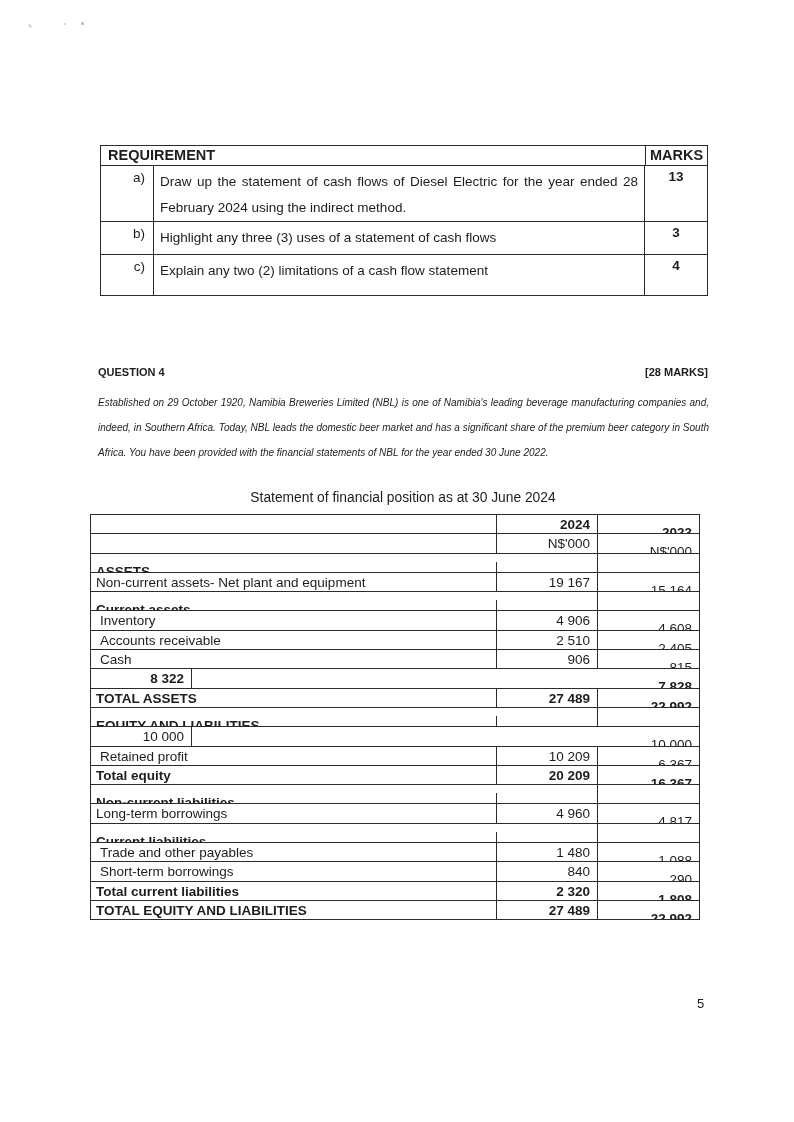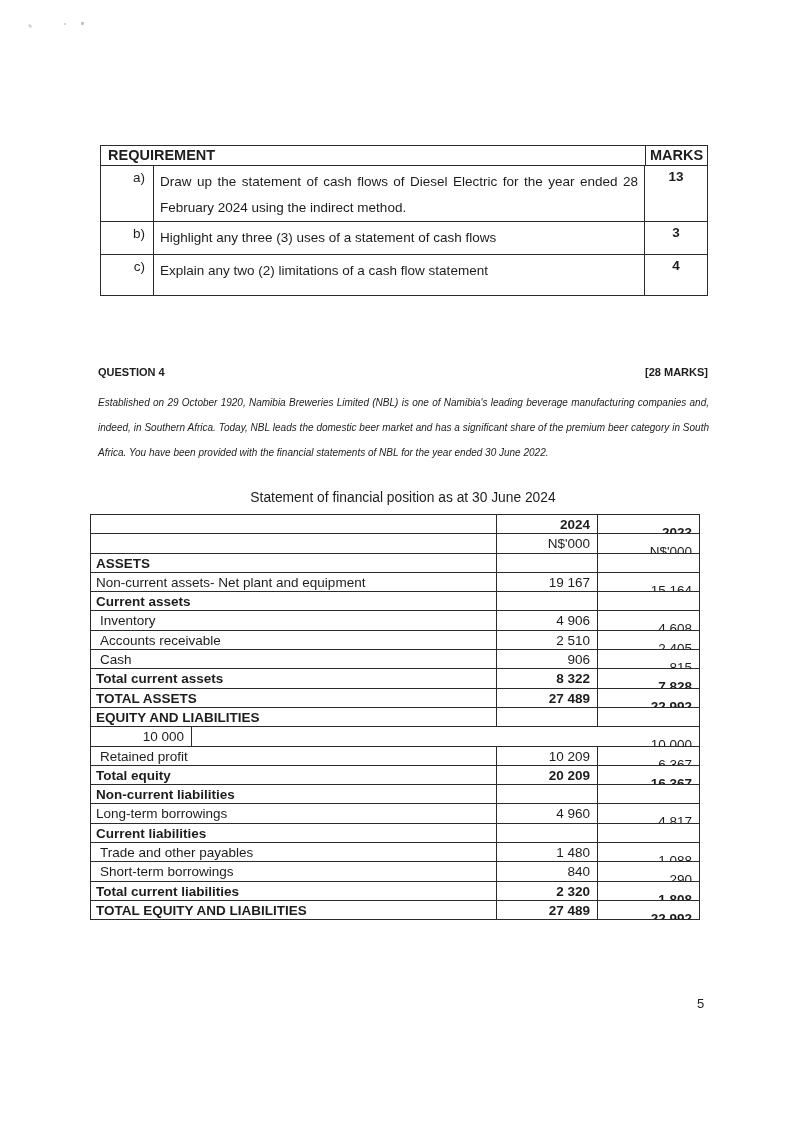--- a/index.html
+++ b/index.html
@@ -69,21 +69,21 @@
   .fin-desc {
     width:406px; border-right:1px solid #2b2b2b; box-sizing:border-box;
     padding:1px 4px 0 5px; line-height:17.5px; white-space:nowrap; overflow:hidden;
   }
   .fin-v1 {
     width:101px; border-right:1px solid #2b2b2b; box-sizing:border-box;
     text-align:right; padding:1px 7px 0 0; line-height:17.5px;
   }
   .fin-v2 { flex:1; text-align:right; padding:1px 7px 0 0; line-height:17.5px;margin-top:8px; }
   .fin-row.head .fin-v1, .fin-row.head .fin-v2 { font-weight:bold; }
-  .fin-row.section .fin-desc { font-weight:bold; }
+  .fin-row.section .fin-desc { font-weight:bold;margin-top:8px; }
   .fin-row.total .fin-desc, .fin-row.total .fin-v1, .fin-row.total .fin-v2 { font-weight:bold; }
   .fin-row.indent .fin-desc { padding-left:9px; }
 
   .page-number { position:absolute; left:697px; top:996px; font-size:13px; }
 </style>
 </head>
 <body>
 
 <div class="page">
 
@@ -156,21 +156,20 @@
       <div class="fin-desc">Accounts receivable</div>
       <div class="fin-v1">2 510</div>
       <div class="fin-v2">2 405</div>
     </div>
     <div class="fin-row item indent">
       <div class="fin-desc">Cash</div>
       <div class="fin-v1">906</div>
       <div class="fin-v2">815</div>
     </div>
     <div class="fin-row total">
-      <div class="fin-desc">Total current assets</div>
       <div class="fin-v1">8 322</div>
       <div class="fin-v2">7 828</div>
     </div>
     <div class="fin-row total">
       <div class="fin-desc">TOTAL ASSETS</div>
       <div class="fin-v1">27 489</div>
       <div class="fin-v2">22 992</div>
     </div>
     <div class="fin-row section">
       <div class="fin-desc">EQUITY AND LIABILITIES</div>

